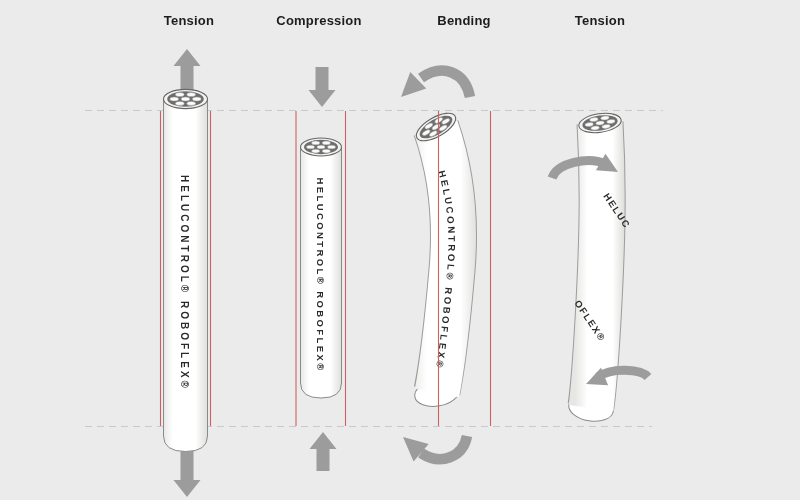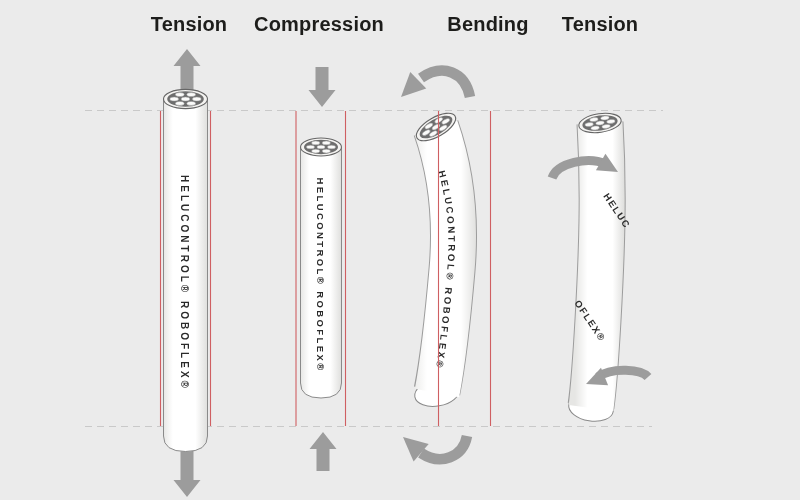--- a/index.html
+++ b/index.html
@@ -4,38 +4,38 @@
 <style>
   html,body { margin:0; padding:0; background:#fff; }
   .canvas {
     position:relative; width:800px; height:500px;
     background:#ebebeb; overflow:hidden;
     font-family:"Liberation Sans", sans-serif;
   }
   .canvas svg { position:absolute; left:0; top:0; }
   .panel-title {
     position:absolute; top:13px; transform:translateX(-50%);
-    font-weight:700; font-size:20px; color:#1d1d1b;
+    font-weight:700; font-size:13px; color:#1d1d1b;
     white-space:nowrap; letter-spacing:.2px;
   }
   .cable-label {
     fill:#2a2a2a; font-weight:700;
     font-family:"Liberation Sans", sans-serif;
   }
   .cond { fill:#fbfbfa; stroke:#9b9b9b; stroke-width:.5; }
   .arrow-stroke { fill:none; stroke:#9c9c9c; }
 </style>
 </head>
 <body>
 
 <div class="canvas">
 
   <div class="panel-title" style="left:189px">Tension</div>
   <div class="panel-title" style="left:319px">Compression</div>
-  <div class="panel-title" style="left:488px">Bending</div>
+  <div class="panel-title" style="left:464px">Bending</div>
   <div class="panel-title" style="left:600px">Tension</div>
 
   <svg width="800" height="500" viewBox="0 0 800 500">
     <defs>
       <linearGradient id="gT" gradientUnits="userSpaceOnUse" x1="163" y1="0" x2="208" y2="0">
         <stop offset="0" stop-color="#e6e6e4"></stop>
           <stop offset=".22" stop-color="#ffffff"></stop>
         <stop offset=".72" stop-color="#ffffff"></stop>
           <stop offset="1" stop-color="#dddddb"></stop>
       </linearGradient>

